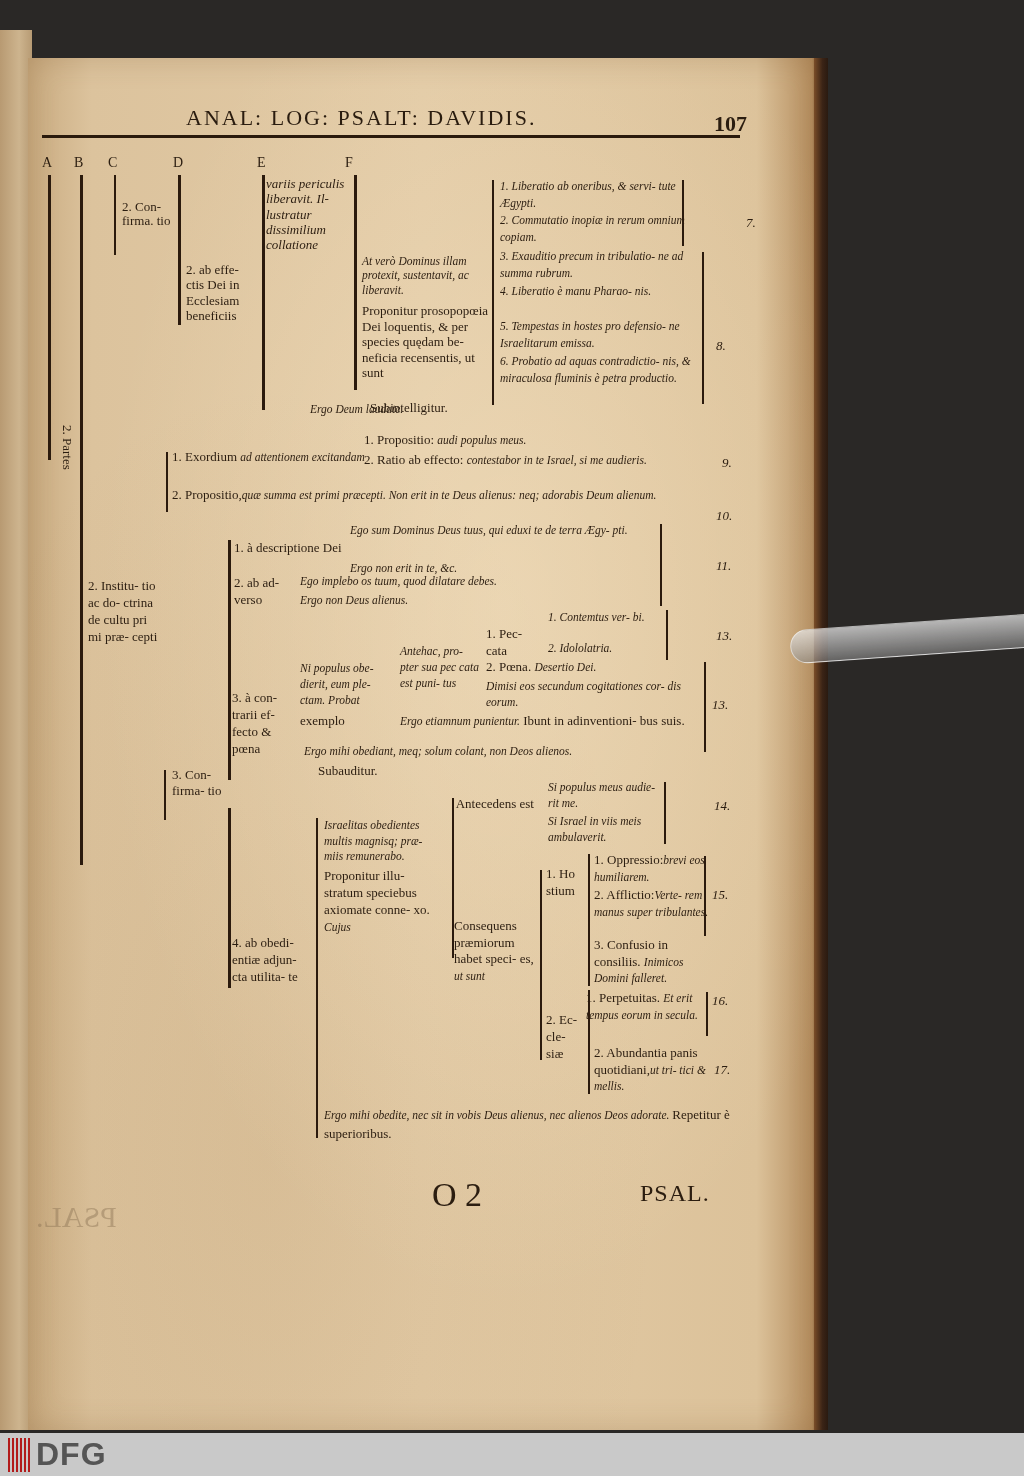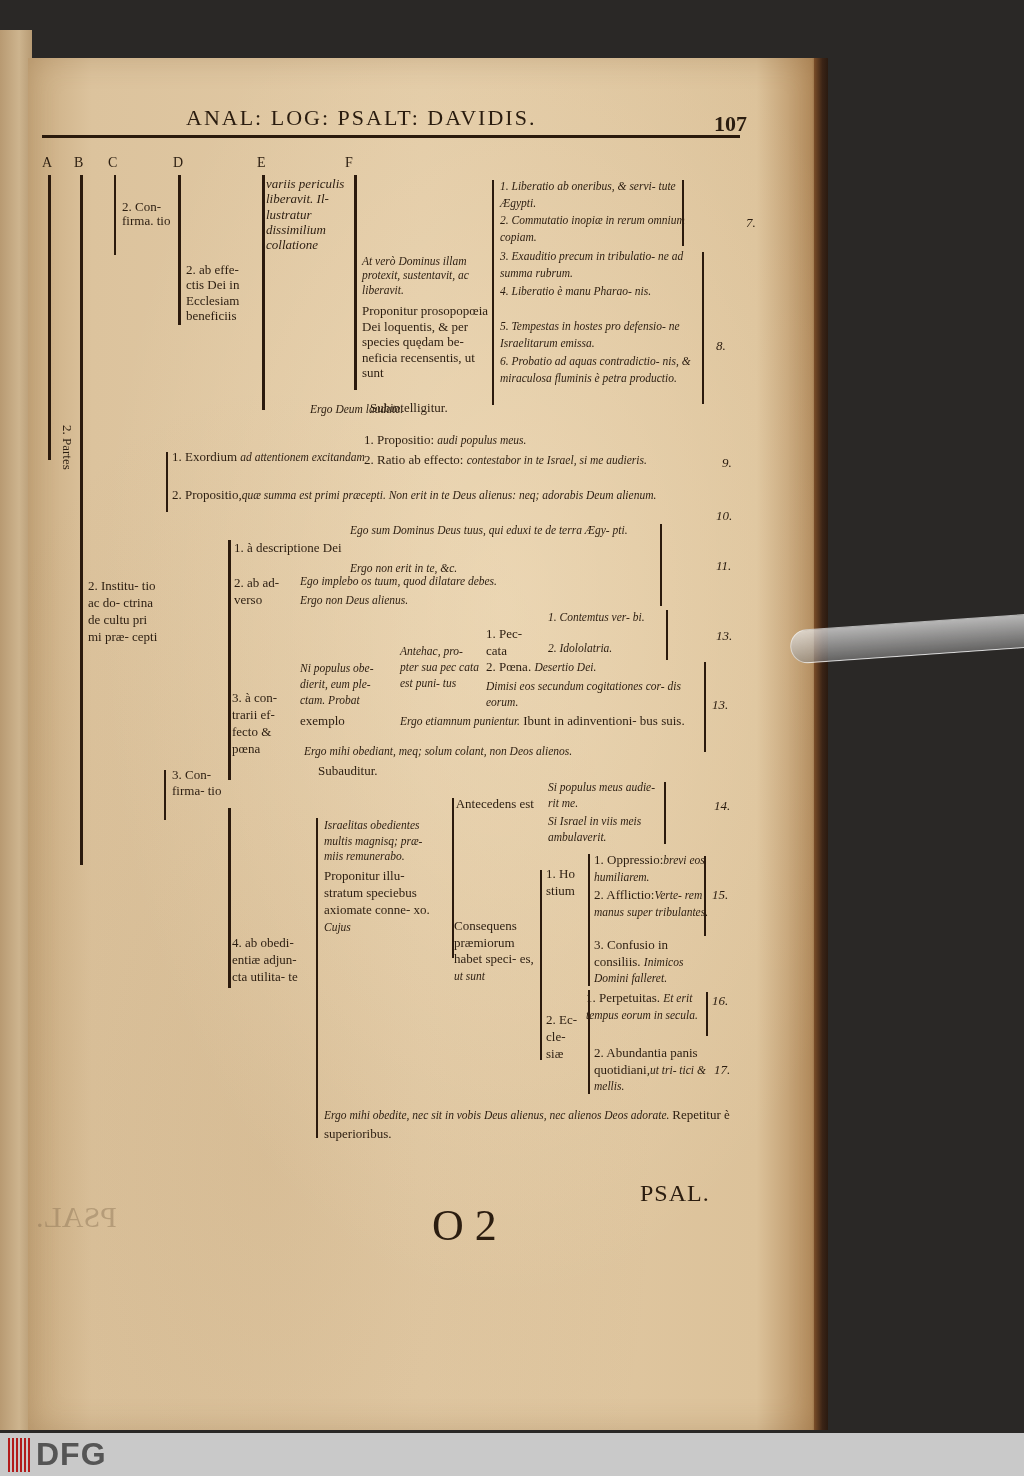--- a/index.html
+++ b/index.html
@@ -60,21 +60,21 @@
     .footer-text {
       margin-left: 46px;
       font-family: "Liberation Sans", "DejaVu Sans", sans-serif;
       font-size: 21px; color: #1a1a1a; letter-spacing: -.3px;
     }
     .dfg {
       margin-left: 4px;
       font-family: "Liberation Sans", "DejaVu Sans", sans-serif;
       font-weight: bold; font-size: 32px; color: #555; letter-spacing: 1px;
     }
-    .signature { font-size: 44px; margin-top: 26px; }
+    .signature { font-size: 34px; }
     .catch { font-size: 24px; letter-spacing: 1px; }
     .ghost-psal {
       position: absolute; left: 36px; top: 1200px; font-size: 30px;
       color: #8c7455; opacity: .45; transform: scaleX(-1);
     }
   </style>
 </head>
 <body>
 
 <div class="book-left-edge"></div>

